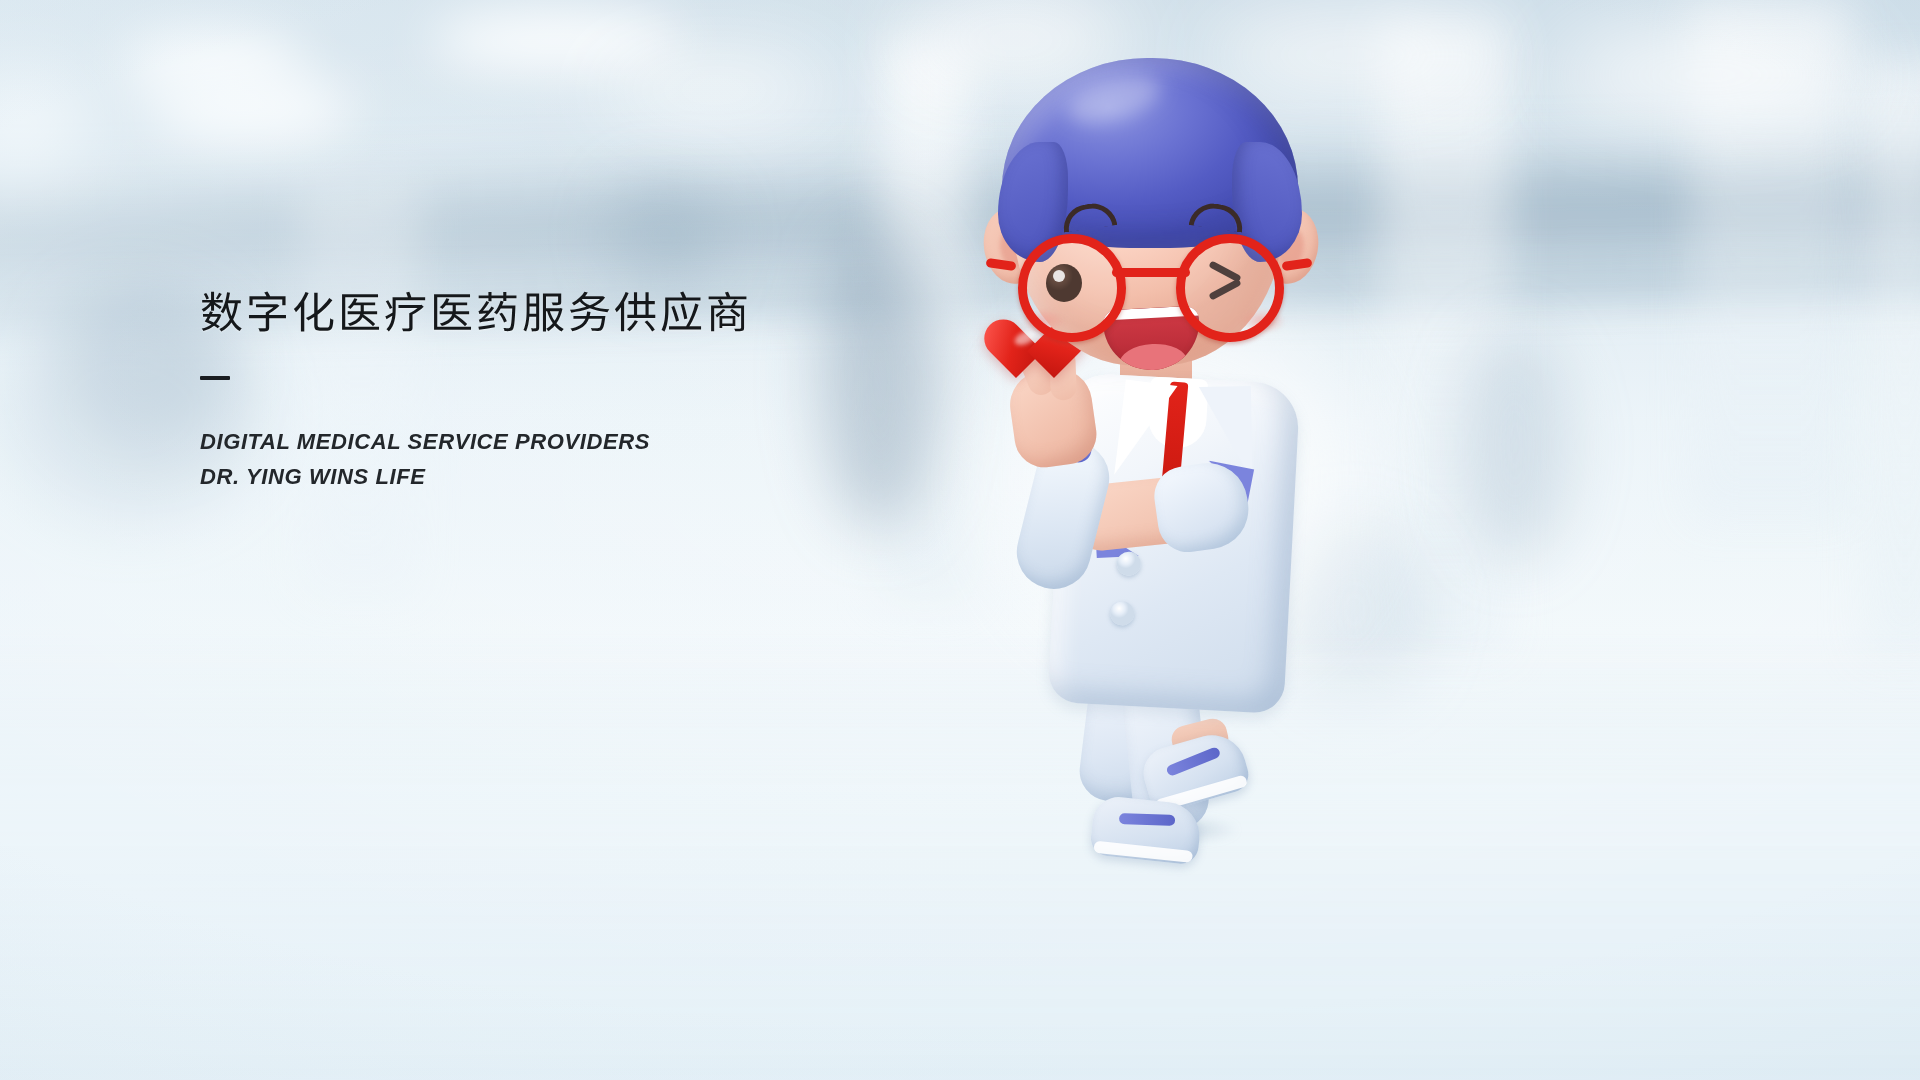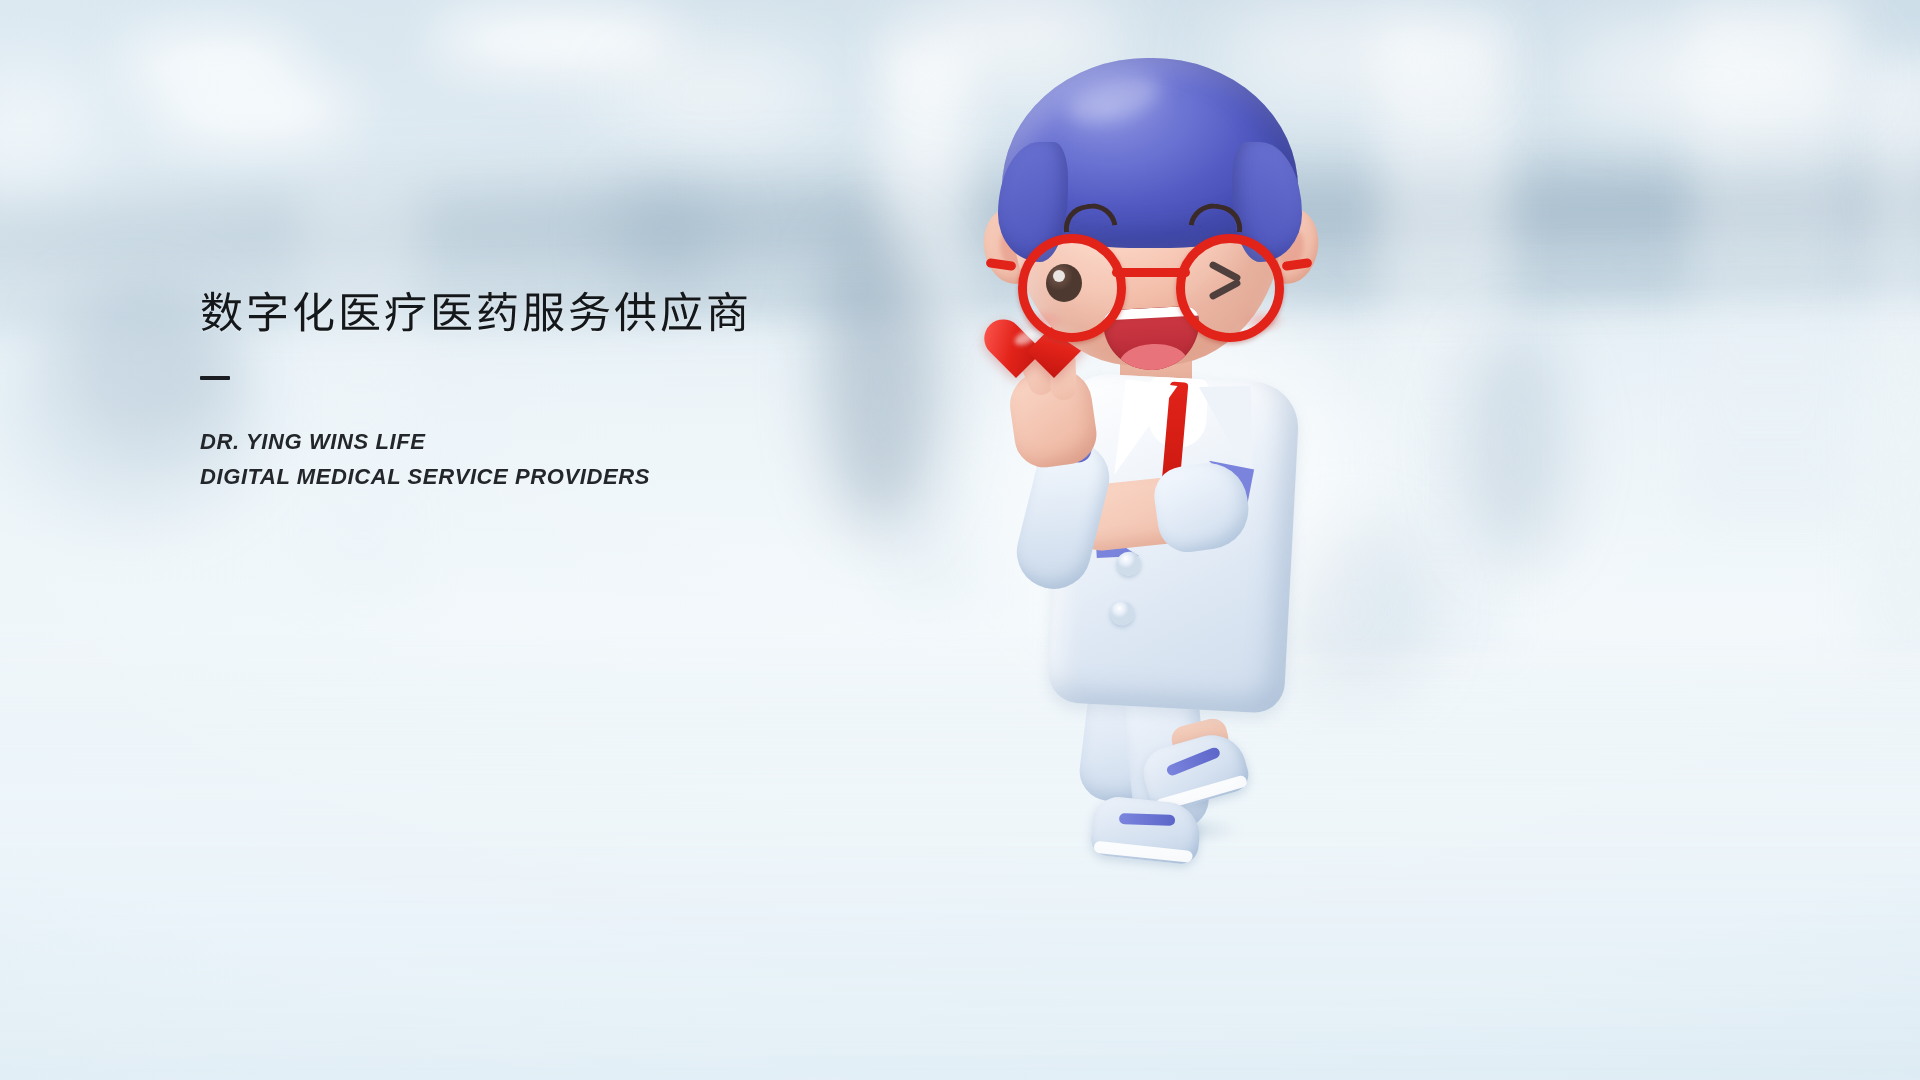--- a/index.html
+++ b/index.html
@@ -349,22 +349,22 @@
     <div class="vignette"></div>
   </div>
 
   <div class="copy">
     <div class="headline">数字化医疗医药服务供应商</div>
 
 
     <div class="divider"></div>
 
     <div class="sub">
+      <div class="sub-line">DIGITAL MEDICAL SERVICE PROVIDERS</div>
       <div class="sub-line">DR. YING WINS LIFE</div>
-      <div class="sub-line">DIGITAL MEDICAL SERVICE PROVIDERS</div>
     </div>
   </div>
 
   <div class="mascot">
     <div class="m-shadow"></div>
 
     <div class="leg back"></div>
     <div class="leg front"></div>
     <div class="sock k1"></div>
     <div class="shoe s1">

